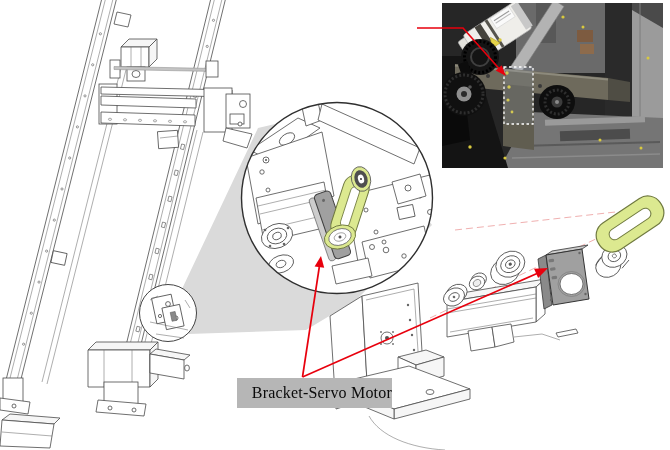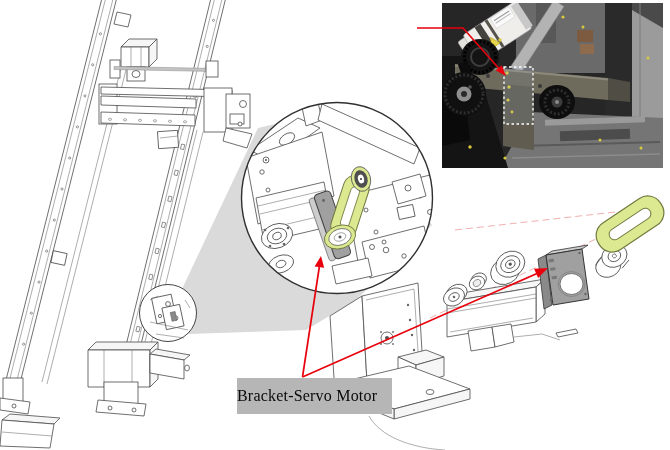--- a/index.html
+++ b/index.html
@@ -7,22 +7,22 @@
     --part-gray-light:#cdcdcd; --cone:#dadada; --line:#4a4a4a; --label-bg:#b6b6b6;
   }
   html,body{margin:0;padding:0;background:#fff;}
   .canvas{position:relative;width:670px;height:450px;background:#fff;overflow:hidden;
           font-family:"Liberation Serif",serif;}
   svg{position:absolute;left:0;top:0;}
   .ln{fill:none;stroke:var(--line);stroke-width:.8;}
   .wh{fill:#fff;stroke:var(--line);stroke-width:.8;}
   .wh2{fill:#f6f6f6;stroke:var(--line);stroke-width:.8;}
   .thin{fill:none;stroke:#6a6a6a;stroke-width:.55;}
-  .label-box{position:absolute;left:237px;top:378px;width:155px;height:36px;
-    background:var(--label-bg);display:flex;align-items:center;justify-content:flex-start;
+  .label-box{position:absolute;left:237px;top:378px;width:155px;height:30px;
+    background:var(--label-bg);display:flex;align-items:center;justify-content:flex-end;
     font-size:16px;color:#0a0a0a;letter-spacing:.2px;}
 </style>
 </head>
 <body>
 
 <div class="canvas">
 <svg width="670" height="450" viewBox="0 0 670 450">
   <defs>
     <clipPath id="cc">
           <circle cx="337" cy="198" r="95.5"></circle>

